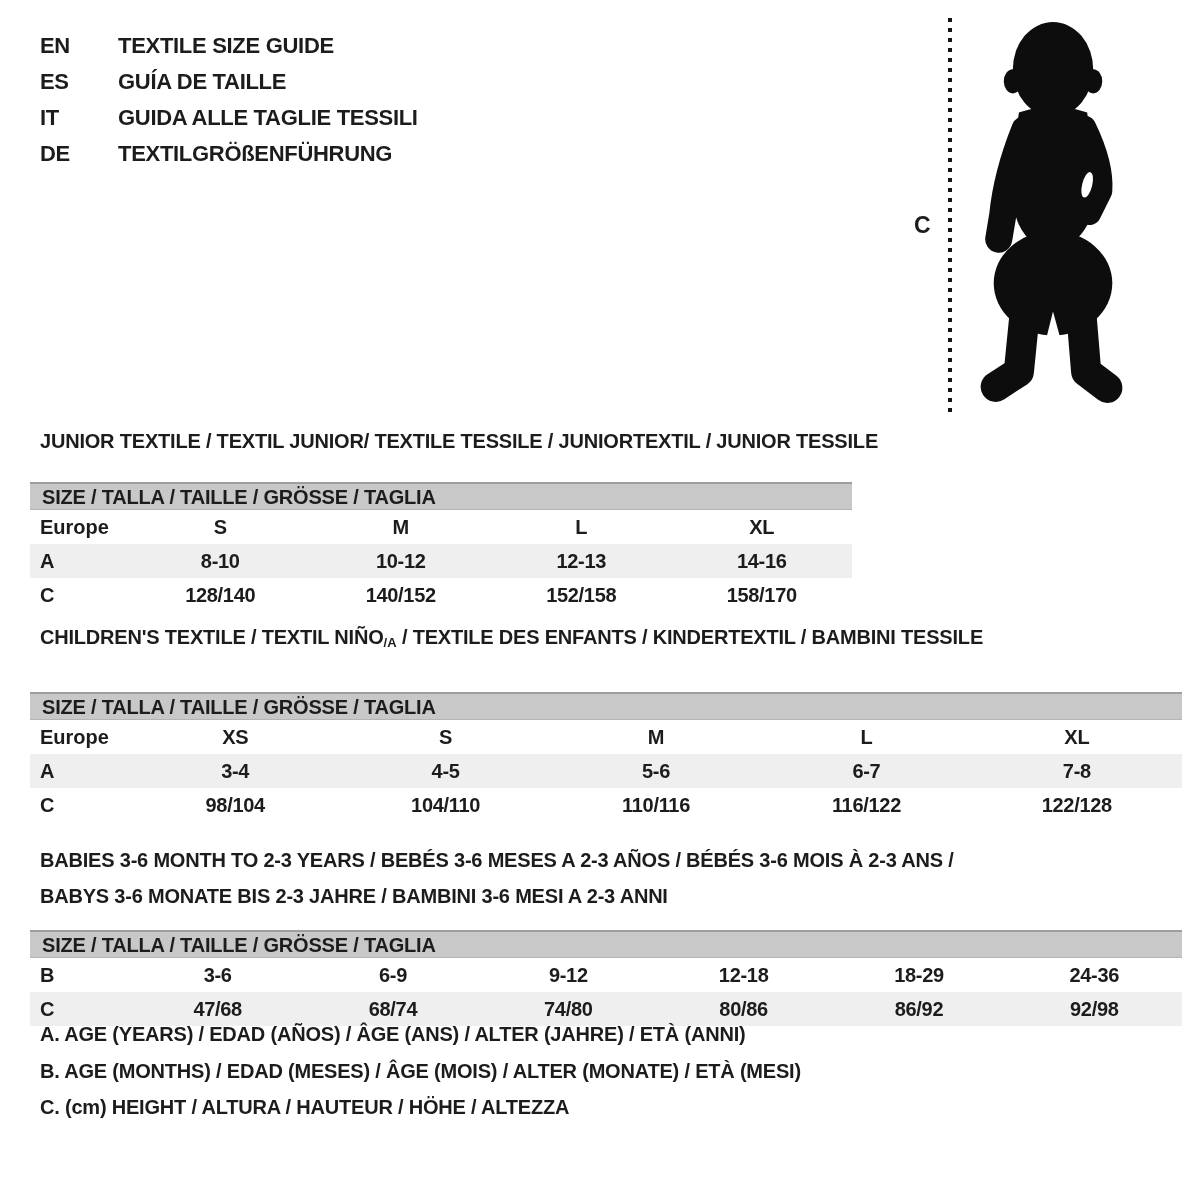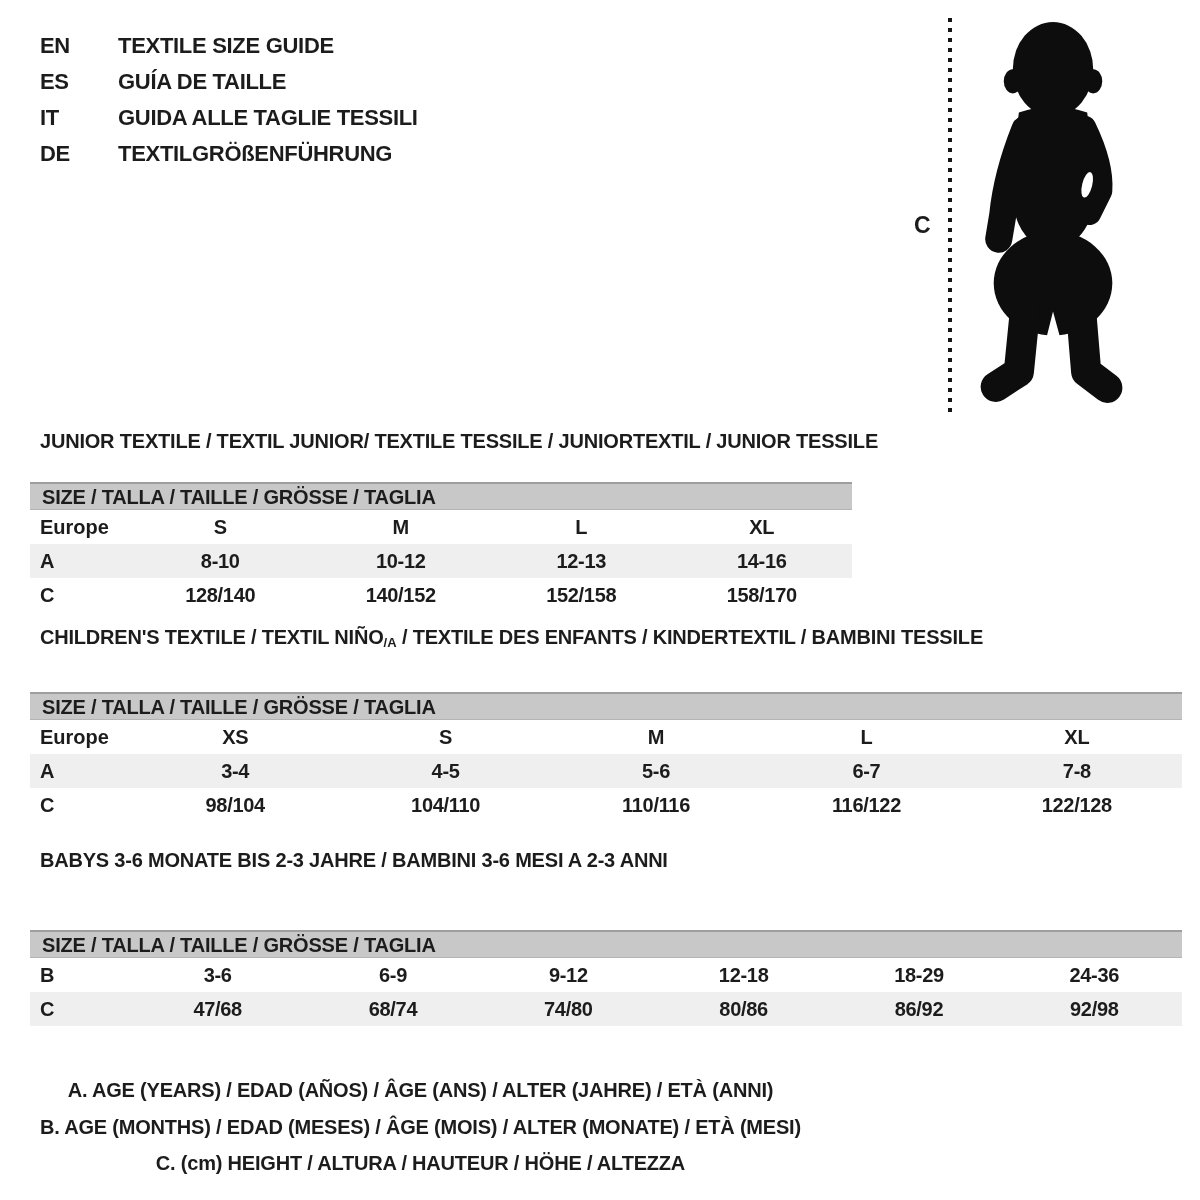--- a/index.html
+++ b/index.html
@@ -33,21 +33,21 @@
     height:28px;background:#c8c8c8;
     border-top:2px solid #9e9e9e;border-bottom:1px solid #b4b4b4;
     display:flex;align-items:flex-end;padding-left:12px;
     font-size:20px;letter-spacing:-0.2px;box-sizing:border-box;
   }
   .t-row{display:flex;align-items:center;height:34px;font-size:20px;}
   .t-row.shaded{background:#efefef;}
   .t-row .lbl{width:100px;padding-left:10px;box-sizing:border-box;}
   .t-row .val{flex:1;text-align:center;letter-spacing:-0.3px;}
   
-  .legend{position:absolute;left:40px;top:1072px;font-size:20px;line-height:36.5px;letter-spacing:-0.2px;text-align:center;}
+  .legend{position:absolute;left:40px;top:1016px;font-size:20px;line-height:36.5px;letter-spacing:-0.2px;}
 </style>
 </head>
 <body>
 
 <div class="page">
 
   <div class="lang-list">
     <div class="lang-row">
       <span class="lang-code">EN</span>
       <span class="lang-title">TEXTILE SIZE GUIDE</span>
@@ -141,20 +141,21 @@
         <div class="lbl">C</div>
         <div class="val">98/104</div>
         <div class="val">104/110</div>
         <div class="val">110/116</div>
         <div class="val">116/122</div>
         <div class="val">122/128</div>
       </div>
     </div>
 
   <div class="section-title two-line" style="top:842px;">
+    <div>BABIES 3-6 MONTH TO 2-3 YEARS / BEBÉS 3-6 MESES A 2-3 AÑOS / BÉBÉS 3-6 MOIS À 2-3 ANS /</div>
     <div>BABYS 3-6 MONATE BIS 2-3 JAHRE / BAMBINI 3-6 MESI A 2-3 ANNI</div>
   </div>
   <div class="size-table" style="top:930px;width:1152px;">
     <div class="t-head">
       <span class="t-head-label">SIZE / TALLA / TAILLE / GRÖSSE / TAGLIA</span>
     </div>
   <div class="t-row">
         <div class="lbl">B</div>
         <div class="val">3-6</div>
         <div class="val">6-9</div>

